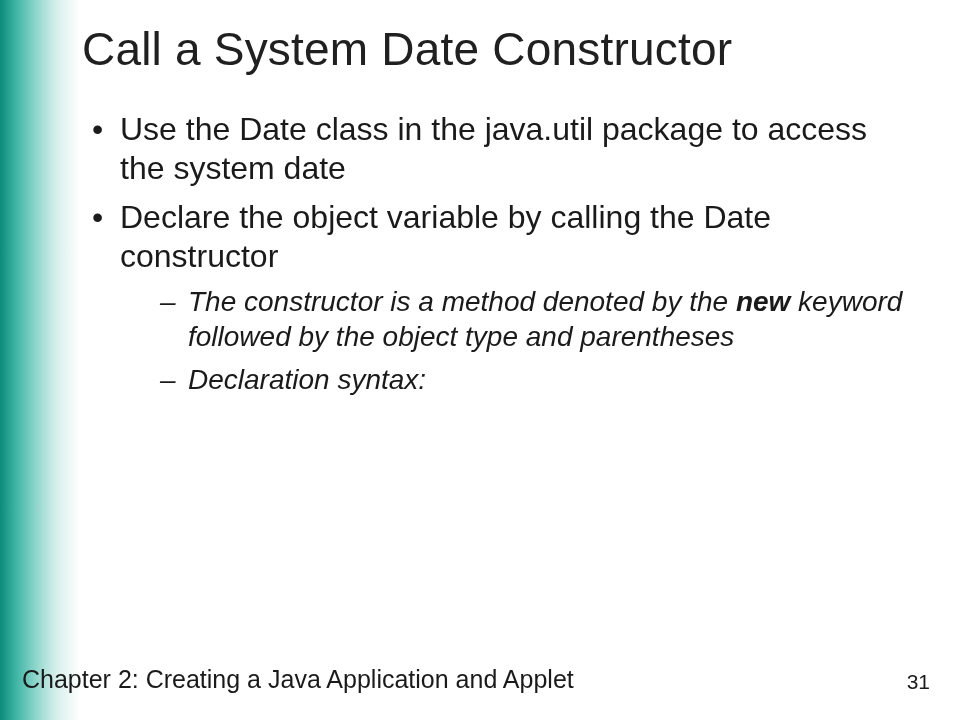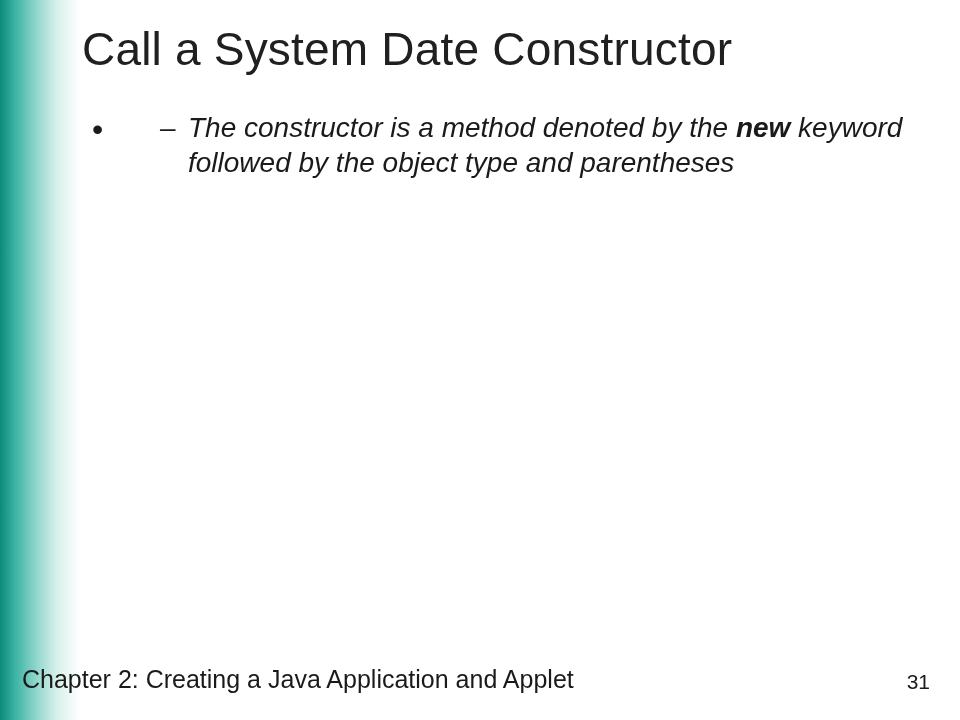--- a/index.html
+++ b/index.html
@@ -102,23 +102,30 @@
 </head>
 <body>
 
 <div class="gradient-bar"></div>
 
 <div class="content">
   <h1 class="title">Call a System Date Constructor</h1>
 
   <ul class="main-list">
     <li>
+      <span>Use the Date class in the java.util package to access the system date</span>
+    </li>
+    <li>
+      <span>Declare the object variable by calling the Date constructor</span>
       <ul class="sub-list">
         <li>
           <span>The constructor is a method denoted by the </span><span class="bold">new</span><span> keyword followed by the object type and parentheses</span>
+        </li>
+        <li>
+          <span>Declaration syntax:</span>
         </li>
       </ul>
     </li>
   </ul>
 </div>
 
 <div class="footer">
   <div class="chapter">Chapter 2: Creating a Java Application and Applet</div>
   <div class="page-num">31</div>
 </div>

